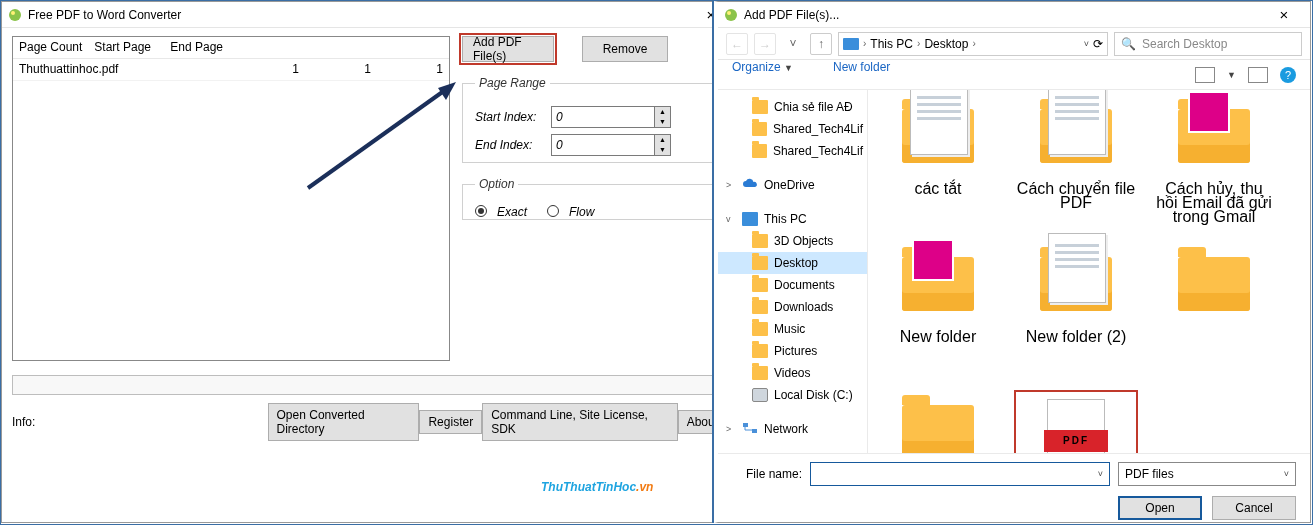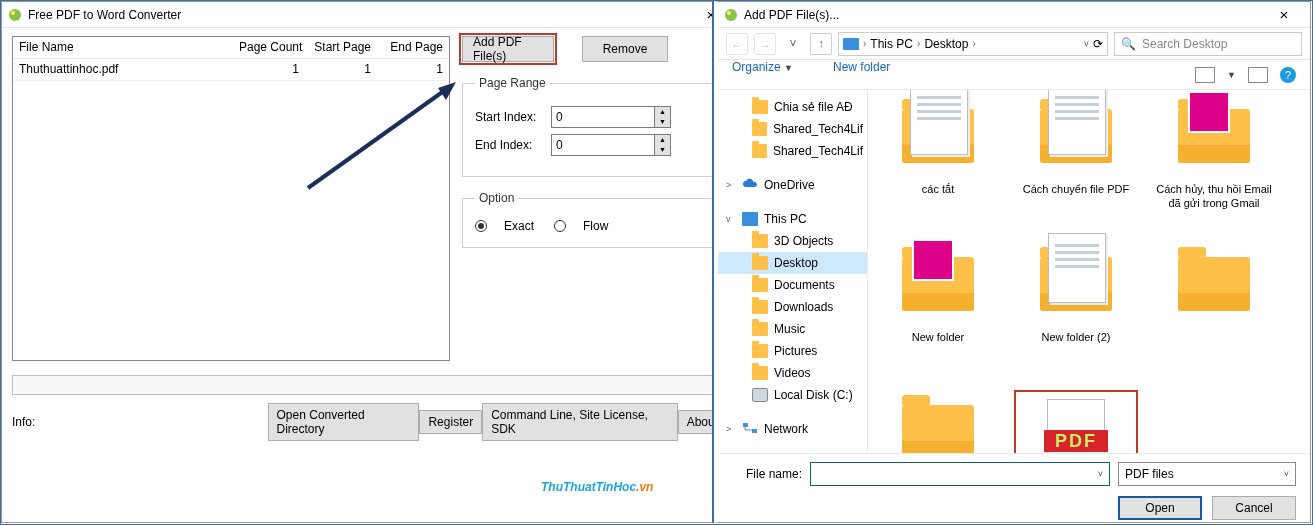--- a/index.html
+++ b/index.html
@@ -18,30 +18,30 @@
   .grid-header { background: #fff; border-bottom: 1px solid #e8e8e8; }
   .gh, .gc { padding: 3px 6px; border-right: 0 solid #eee; overflow:hidden; white-space:nowrap;}
   .col-name { width: 220px; }
   .col-pc, .col-sp, .col-ep { width: 72px; text-align: right; }
   .grid-row { border-bottom: 1px solid #f2f2f2; }
   
   .side-panel { position: absolute; left: 460px; top: 8px; width: 260px; }
   .btn { background: #e1e1e1; border: 1px solid #adadad; padding: 5px 10px; display: inline-flex; align-items:center; justify-content:center; cursor:default;}
   .add-btn { width: 92px; height: 26px; outline: 2px solid #c0392b; outline-offset:1px;}
   .remove-btn { width: 86px; height: 26px; margin-left: 28px;}
-  fieldset { border: 1px solid #d0d0d0; margin: 14px 0 0 0; padding: 10px 12px 14px 12px; }
+  fieldset { border: 1px solid #d0d0d0; margin: 14px 0 0 0; padding: 10px 12px 0 12px; font-style: italic; }
   legend { padding: 0 4px; color: #333;}
   .numrow { display: flex; align-items: center; margin: 6px 0; }
   .numrow label { width: 76px; }
   .spinner { display:flex; border:1px solid #7a7a7a; width: 120px; height:22px; background:#fff;}
   .spinner .val { flex:1; padding:3px 4px;}
   .spinner .arrows { width:16px; border-left:1px solid #7a7a7a; display:flex; flex-direction:column;}
   .spinner .arrows div{flex:1; font-size:7px; text-align:center; line-height:9px; background:#e1e1e1;}
   .radio-row { display:flex; gap:20px; margin-top:4px;}
-  .radio { display:flex; align-items:center; gap:17px;}
+  .radio { display:flex; gap:10px;}
   .radio .dot { width:12px; height:12px; border:1px solid #333; border-radius:50%; display:flex; align-items:center; justify-content:center;}
   .radio .dot.sel::after{content:""; width:6px; height:6px; background:#333; border-radius:50%;}
   
   .convert-btn { width: 250px; height: 50px; margin: 44px auto 0 100px;}
   .progress { border:1px solid #bdbdbd; height:20px; width: 714px; margin-top: 14px; background:#f8f8f8;}
   .footer-row { display:flex; align-items:center; margin-top:8px; gap:0px;}
   .footer-row .info { width: 266px;}
   .footer-btn { border:1px solid #adadad; background:#e1e1e1; padding:4px 8px; }
   
   .arrow-annot { position:absolute; left:296px; top:50px; width:170px; height:120px; pointer-events:none;}
@@ -79,23 +79,23 @@
   .exp{width:10px; color:#666; font-size:9px;}
   
   .files { flex:1; padding: 6px 10px; display:flex; flex-wrap:wrap; align-content:flex-start; gap: 8px 18px; overflow:hidden;}
   .file-item { width: 120px; height: 140px; display:flex; flex-direction:column; align-items:center; text-align:center;}
   .file-item .thumb { width: 80px; height: 80px; margin-bottom:6px; display:flex; align-items:center; justify-content:center;}
   .big-folder { width:72px; height:54px; background:#fdc049; border-radius:3px; position:relative; box-shadow: inset 0 -18px 0 #f6b030;}
   .big-folder::before{content:""; position:absolute; top:-10px; left:0; width:28px; height:10px; background:#fdc049; border-radius:3px 3px 0 0;}
   .doc-peek { width:58px; height:70px; background:#fff; border:1px solid #bbb; box-shadow:2px 2px 0 #eee; padding:6px;}
   .doc-peek .line{height:3px; background:#c7d0d9; margin:4px 0;}
   .pdf-doc { width:58px; height:70px; background:#fff; border:1px solid #bbb; position:relative;}
-  .pdf-doc .band{position:absolute; top:30px; left:-4px; right:-4px; height:22px; background:#d8232a; color:#bef264; font-weight:bold; font-size:18px; letter-spacing:2px; text-align:center; line-height:22px;}
+  .pdf-doc .band{position:absolute; top:30px; left:-4px; right:-4px; height:22px; background:#d8232a; color:#000000; font-weight:bold; font-size:10px; letter-spacing:2px; text-align:center; line-height:22px;}
   .file-item.sel-red{ outline:2px solid #c0392b; padding:2px;}
-  .file-label{font-size:11px; line-height:14px;}
+  .file-label{font-size:16px; line-height:14px;}
   
   .dlg-footer { padding: 8px 14px; border-top:1px solid #eaeaea;}
   .fn-row { display:flex; align-items:center; gap:8px;}
   .fn-row label{ width:70px; text-align:right;}
   .fn-input { flex:1; border:1px solid #16599c; height:24px; padding:0 6px; display:flex; align-items:center; justify-content:space-between;}
   .filter { width:178px; border:1px solid #888; height:24px; padding:0 6px; display:flex; align-items:center; justify-content:space-between;}
   .dlg-btns { display:flex; justify-content:flex-end; gap:10px; margin-top:10px;}
   .open-btn { width:84px; height:24px; border:2px solid #16599c; background:#e1e1e1; display:flex; align-items:center; justify-content:center;}
   .cancel-btn { width:84px; height:24px; border:1px solid #adadad; background:#e1e1e1; display:flex; align-items:center; justify-content:center;}
   .dd{font-size:9px; color:#444;}
@@ -112,21 +112,20 @@
         <circle cx="7" cy="7" r="6" fill="#8bc34a"></circle>
         <circle cx="5" cy="5" r="2" fill="#fff176"></circle>
       </svg>
     <span class="title">Free PDF to Word Converter</span>
     <span class="close-x">×</span>
   </div>
   <div id="app-body">
     <span class="cursor-annot">↖</span>
     <div class="grid">
       <div class="grid-header">
-        <div class="gh col-name">File Name</div>
         <div class="gh col-pc">Page Count</div>
         <div class="gh col-sp">Start Page</div>
         <div class="gh col-ep">End Page</div>
       </div>
       <div class="grid-row">
         <div class="gc col-name">Thuthuattinhoc.pdf</div>
         <div class="gc col-pc">1</div>
         <div class="gc col-sp">1</div>
         <div class="gc col-ep">1</div>
       </div>

